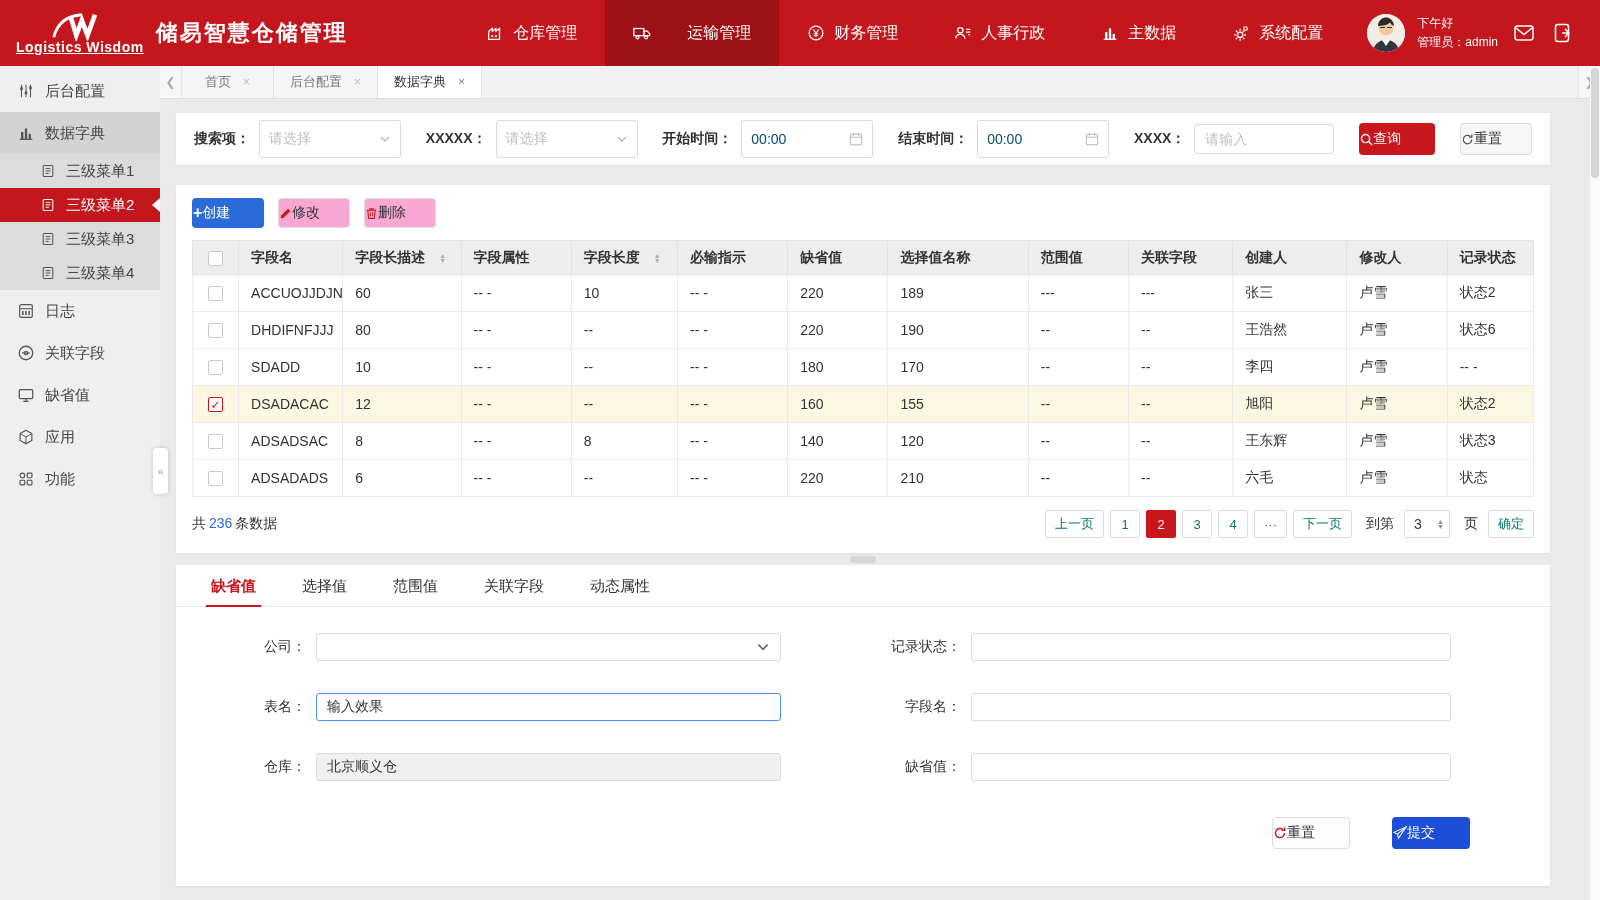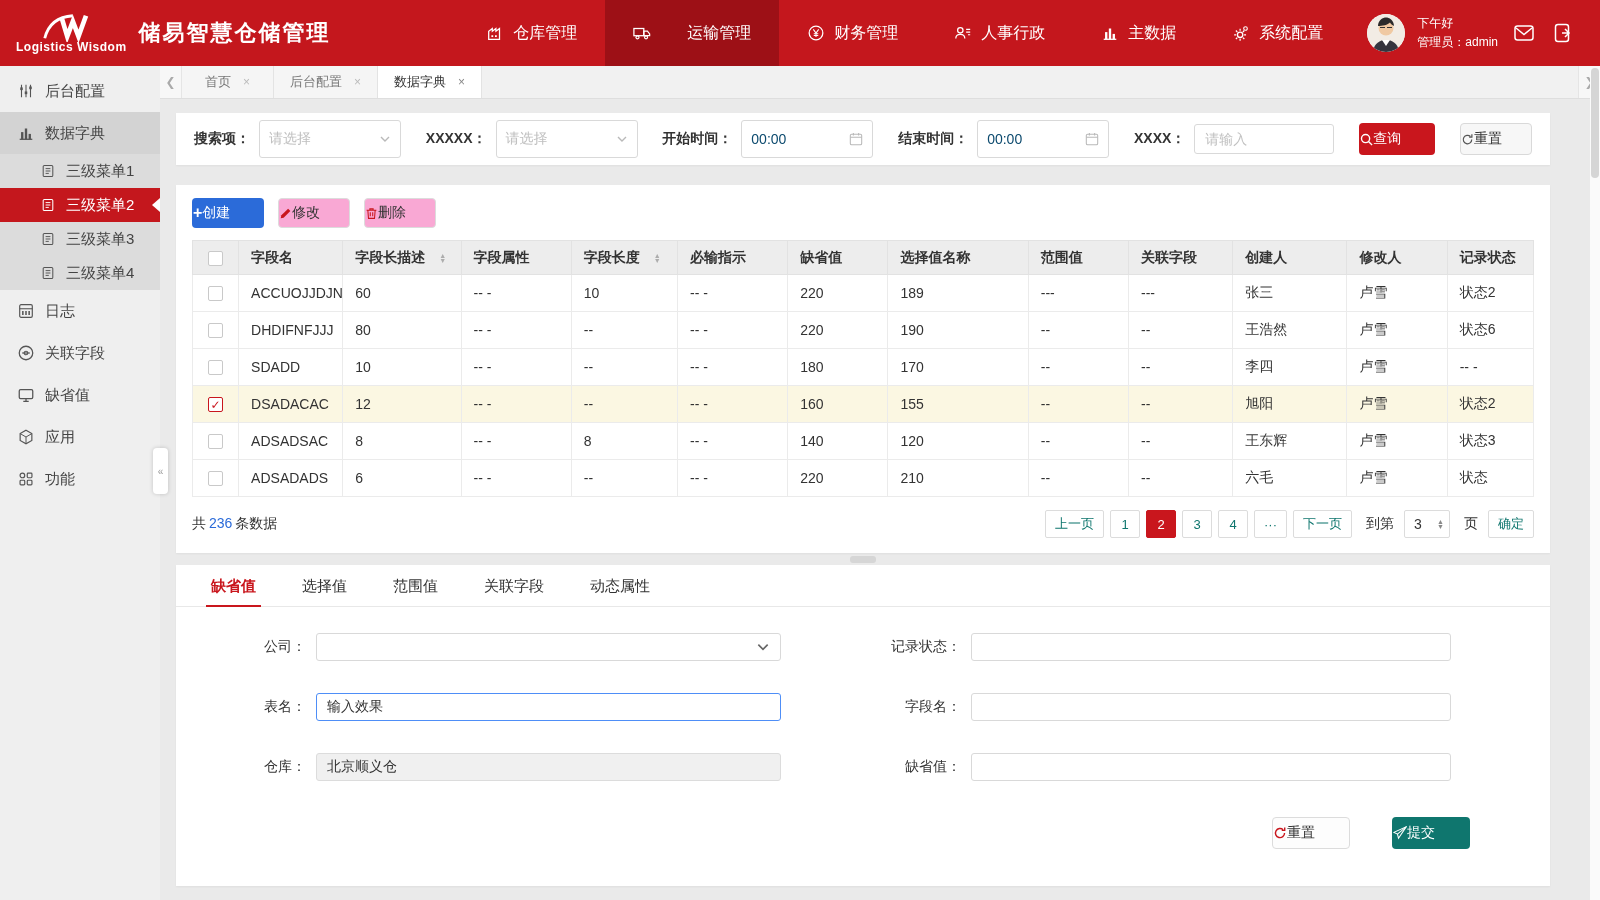--- a/index.html
+++ b/index.html
@@ -5,21 +5,21 @@
   * { box-sizing: border-box; margin: 0; padding: 0; }
   html,body { width:1600px; height:900px; overflow:hidden; }
   body { font-family:"Liberation Sans","DejaVu Sans",sans-serif; font-size:14px; color:#333; background:#eaeaea; }
   .icn { display:inline-flex; align-items:center; justify-content:center; }
   .icn svg { display:block; }
 
   
   .topbar { height:66px; background:#c4171d; display:flex; align-items:stretch; color:#fff; }
   .brand { display:flex; align-items:center; padding-left:16px; width:350px; }
   .logo { display:flex; flex-direction:column; align-items:center; margin-right:12px; }
-  .logo-sub { font-size:12px; letter-spacing:.5px; font-weight:bold; margin-top:-2px; }
+  .logo-sub { font-size:14px; letter-spacing:.5px; font-weight:bold; margin-top:-2px;text-decoration:underline; }
   .brand-title { font-size:22px; font-weight:bold; letter-spacing:2px; }
   .topnav { display:flex; margin-left:auto; }
   .nav-item { display:flex; align-items:center; gap:9px; padding:0 28px; font-size:16px; cursor:pointer; }
   .nav-item.active { background:#9d1016;gap:36px; }
   .user-area { display:flex; align-items:center; gap:12px; padding:0 22px 0 16px; }
   .avatar { width:38px; height:38px; border-radius:50%; background:#fdfdfd; overflow:hidden; flex:0 0 auto; }
   .user-text { font-size:12px; line-height:1.6; white-space:nowrap; }
   .hdr-btn { width:28px; height:28px; display:flex; align-items:center; justify-content:center; cursor:pointer; }
 
   
@@ -103,21 +103,21 @@
   .ctl { height:28px; border:1px solid #d9d9d9; border-radius:3px; background:#fff; font-size:14px; font-family:inherit; color:#333; outline:none; }
   .f-left .ctl { width:465px; }
   .f-right .ctl { width:480px; }
   .ctl-select { display:flex; align-items:center; justify-content:flex-end; padding:0 10px; cursor:pointer; }
   input.ctl { padding:0 10px; }
   .ctl.focused { border-color:#4e8ef7; }
   .ctl.disabled { background:#f0f0f0; border-color:#dcdcdc; }
   .detail-actions { display:flex; justify-content:flex-end; align-items:center; gap:42px; padding:4px 80px 26px 0; }
   .btn-reset2 { background:#fdfdfd; border-color:#dcdcdc; color:#333; width:78px; }
   .btn-reset2 .icn { color:#c9161d; }
-  .btn-submit { background:#0f766e; color:#fff; width:78px; }
+  .btn-submit { background:#1d4ed8; color:#fff; width:78px; }
 
   .v-scrollbar { position:fixed; right:0; top:66px; bottom:0; width:10px; background:#fafafa; z-index:9; }
   .v-thumb { position:absolute; top:2px; left:1px; width:8px; height:110px; background:#d5d5d5; border-radius:4px; }
 </style>
 </head>
 <body>
 
 <header class="topbar">
   <div class="brand">
     <div class="logo">

